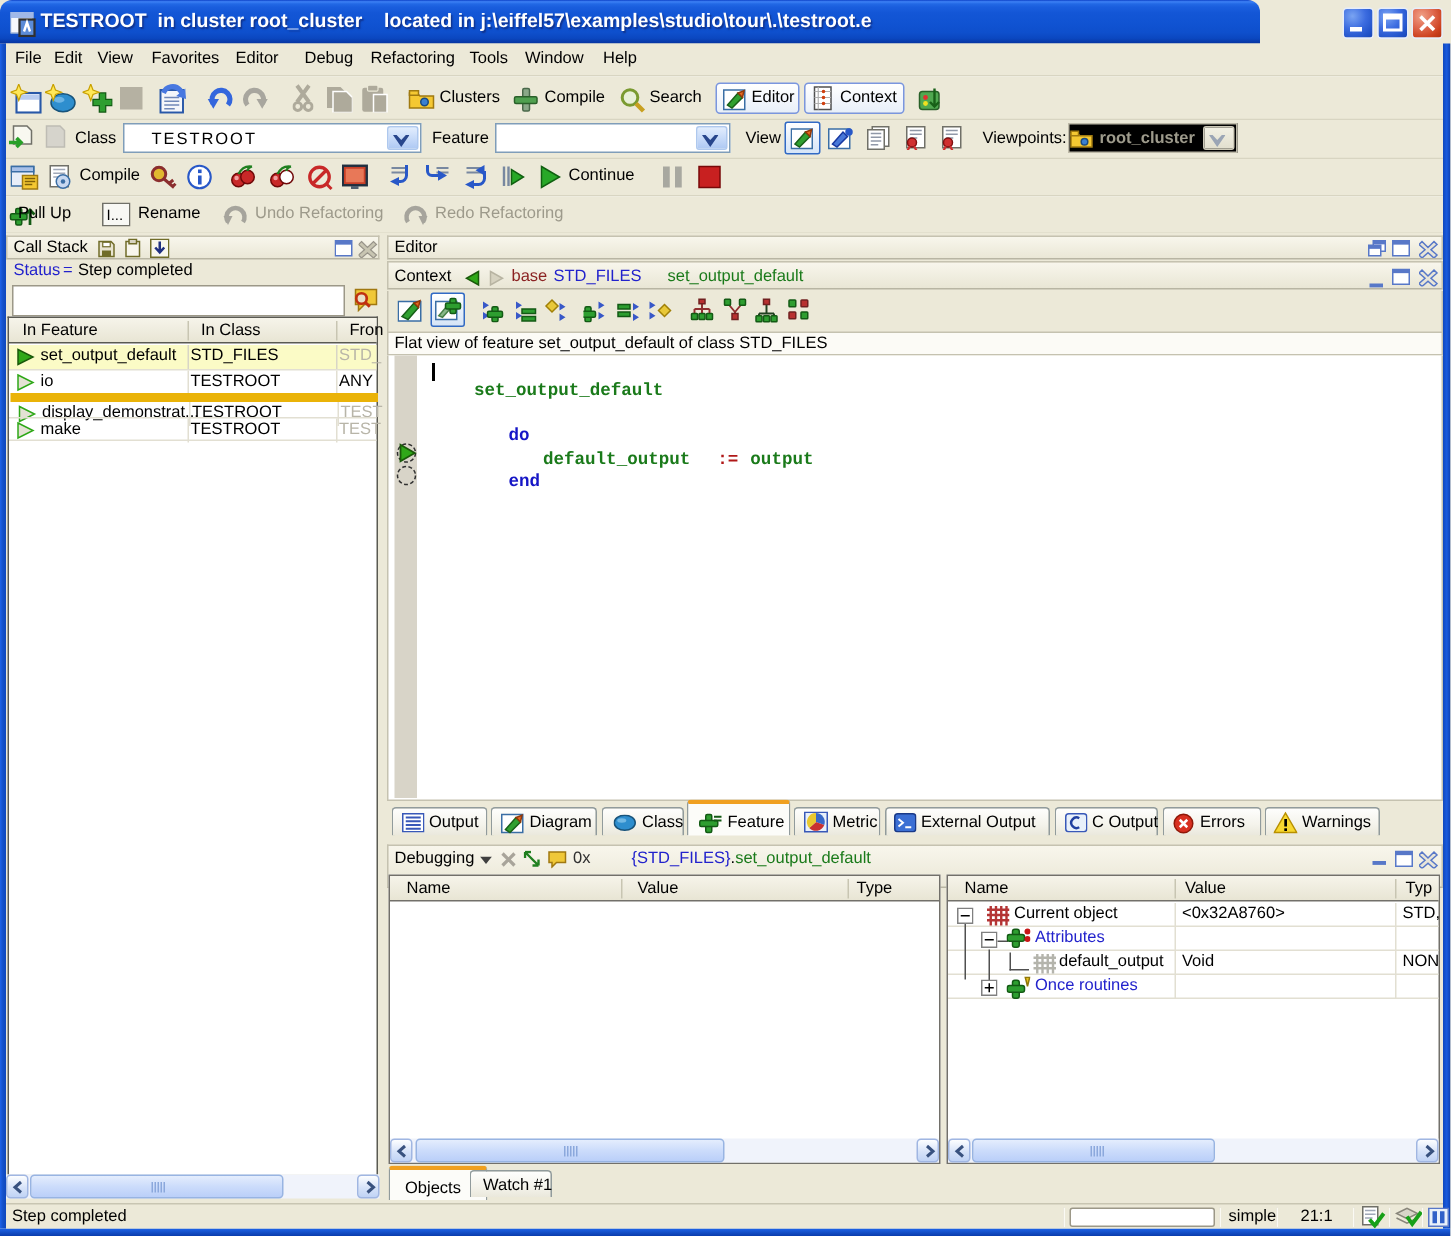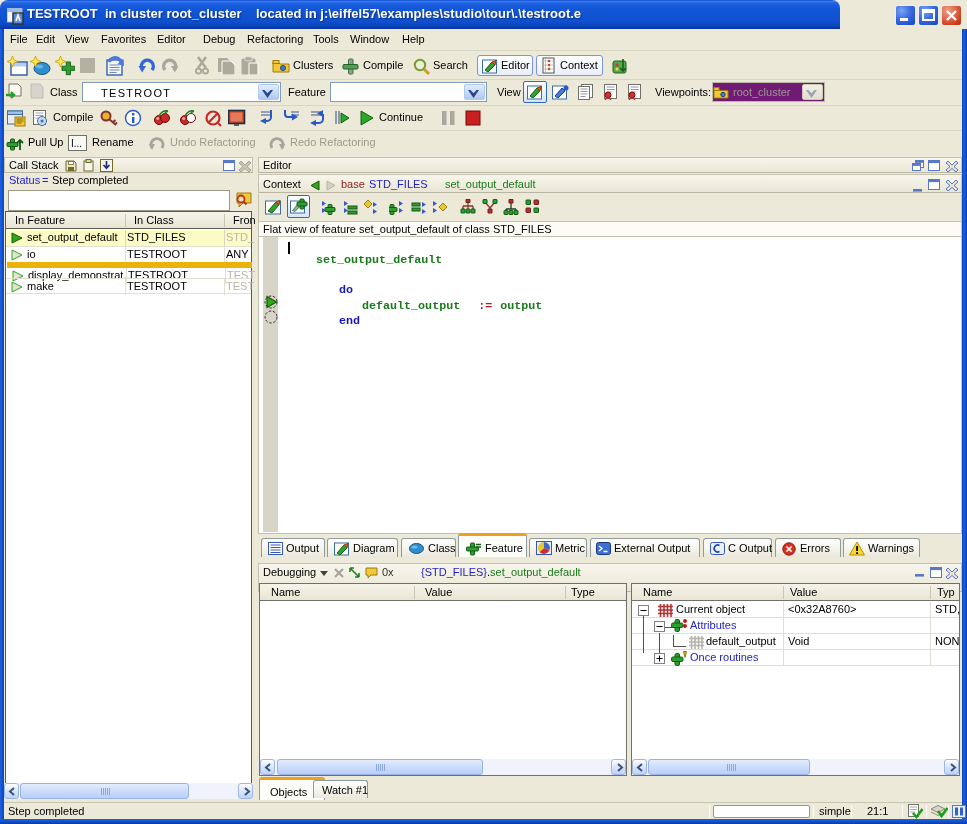--- a/index.html
+++ b/index.html
@@ -20,21 +20,21 @@
 .sep{border-top:1px solid #D8D5C2;border-bottom:1px solid #FFFFFF;height:0;left:4px;width:958px;}
 .dis{filter:grayscale(1) opacity(0.5);}
 .tbtxt{position:absolute;color:#000;font-size:11px;}
 .gtxt{position:absolute;color:#9D9A8B;font-size:11px;}
 .tbbtn{position:absolute;border:1px solid #7A96DF;border-radius:3px;background:linear-gradient(180deg,#FFFFFF,#F4F7FC 50%,#E8EFF9);}
 .combo{position:absolute;background:#fff;border:1px solid #7F9DB9;height:20px;}
 .combo .btn{position:absolute;right:1px;top:1px;width:21px;height:16px;border:1px solid #AEC8EE;border-radius:2px;
  background:linear-gradient(180deg,#E2EDFD,#C8DBF9 50%,#AFC9F3);}
 .combo .chev{position:absolute;right:5px;top:5px;width:11px;height:8px;
  clip-path:polygon(0 0,22% 0,50% 42%,78% 0,100% 0,50% 100%);background:#28468C;}
-.combo.disabled{background:#701a75;border-color:#BDB9A8;}
+.combo.disabled{background:#000000;border-color:#BDB9A8;font-weight:bold;}
 .combo.disabled .btn{background:linear-gradient(180deg,#F2F0E4,#E2DFCE);border-color:#CDC9B8;}
 .combo.disabled .chev{background:#9BA5B5;}
 
 .panel{position:absolute;background:#ECE9D8;}
 .phead{position:absolute;left:0;right:0;height:16px;background:linear-gradient(180deg,#F8F6EC,#EAE7D6);border:1px solid #C5C2B0;border-bottom:1px solid #B8B5A3;}
 .phead .t{position:absolute;left:4px;top:1px;font-size:11px;color:#000;}
 .hbtn{position:absolute;top:2px;width:13px;height:12px;}
 
 .code{font-family:"Liberation Mono",monospace;font-weight:bold;font-size:11.7px;white-space:pre;}
 
@@ -317,21 +317,21 @@
       <rect x="1" y="1" width="14" height="14" fill="#C82020" stroke="#780808"></rect>
     </svg>
 </div>
 
 <div id="tb4" class="tbrow abs" style="top:131px;height:24px">
  <svg class="abs" style="left:2px;top:3px" width="18" height="18">
       <rect x="4.5" y="5" width="4" height="11" rx="1" fill="#2E9E30" stroke="#135A14"></rect>
       <rect x="1" y="8.5" width="11" height="4" rx="1" fill="#2E9E30" stroke="#135A14"></rect>
       <path d="M14 16 V6 M11 9 l3 -3 l3 3" stroke="#135A14" stroke-width="1.8" fill="none"></path>
     </svg>
- <span class="tbtxt" style="left:24px;top:5px">Pull Up</span>
+ <span class="tbtxt" style="left:8px;top:5px">Pull Up</span>
  <svg class="abs" style="left:64px;top:4px" width="19" height="16">
       <rect x="0.5" y="0.5" width="18" height="15" fill="#F8F8F4" stroke="#707068"></rect>
       <text x="3" y="11.5" font-size="10" font-family="Liberation Sans" fill="#000">I...</text>
     </svg>
  <span class="tbtxt" style="left:88px;top:5px">Rename</span>
  <svg class="abs dis" style="left:144px;top:4px" width="18" height="17">
       <path d="M14 13 A6 6 0 1 0 4 13" fill="none" stroke="#2E62D8" stroke-width="3"></path>
       <path d="M1 9 L7 9 L4 15Z" fill="#2E62D8"></path>
     </svg>
  <span class="gtxt" style="left:166px;top:5px">Undo Refactoring</span>

